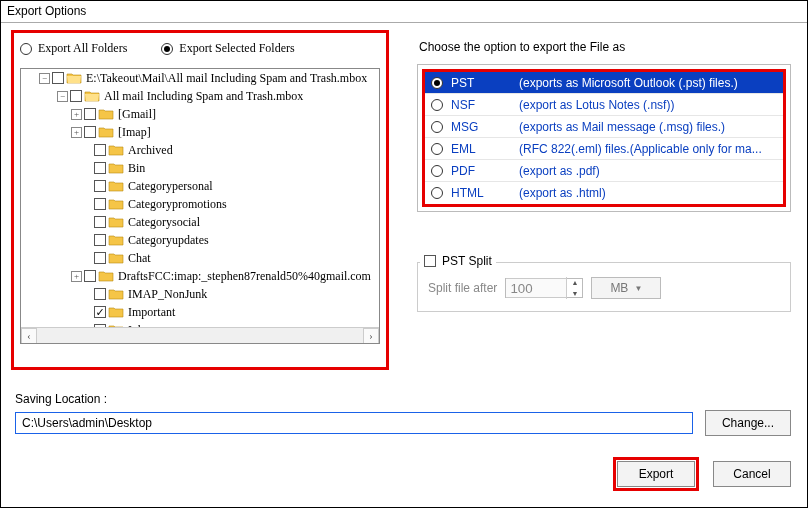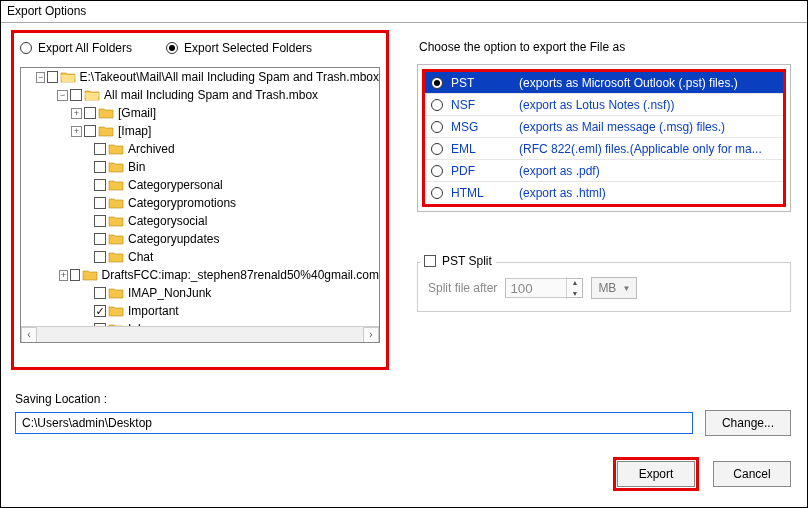--- a/index.html
+++ b/index.html
@@ -1,20 +1,20 @@
 <!DOCTYPE html>
 <html><head>
 <meta charset="utf-8">
 <style>
   * { box-sizing: border-box; }
   body { margin:0; font-family: "Segoe UI", Tahoma, sans-serif; font-size:12px; background:#fff; color:#000; }
   .window { width:808px; height:508px; border:1px solid #000; position:relative; background:#fff; }
   .titlebar { height:22px; border-bottom:1px solid #aaa; padding:3px 6px; font-size:12px; }
   .content { position:absolute; top:23px; left:0; right:0; bottom:0; }
-  .left-panel { position:absolute; left:10px; top:6px; width:378px; height:340px; border:3px solid #e60000; }
+  .left-panel { position:absolute; left:10px; top:6px; width:378px; height:340px; border:3px solid #e60000;font-family:Liberation Serif, serif; }
   .radio-row { display:flex; align-items:center; gap:6px; padding:8px 6px 10px 6px; }
   .radio-row label { display:flex; align-items:center; gap:6px; cursor:pointer; }
   .radio-dot { width:12px; height:12px; border:1px solid #333; border-radius:50%; display:inline-flex; align-items:center; justify-content:center; background:#fff; }
   .radio-dot.checked::after { content:""; width:6px; height:6px; background:#000; border-radius:50%; }
   .tree-box { margin:2px 6px 6px 6px; border:1px solid #888; height:276px; overflow:hidden; position:relative; background:#fff; }
   .tree-scroll { position:absolute; top:0; left:0; right:0; bottom:16px; overflow:hidden; white-space:nowrap; }
   .tree-row { height:18px; display:flex; align-items:center; gap:2px; }
   .exp { width:11px; height:11px; border:1px solid #888; display:inline-flex; align-items:center; justify-content:center; font-size:9px; line-height:9px; color:#555; background:#fff; cursor:pointer; }
   .exp-blank { width:11px; height:11px; display:inline-block; }
   .chk { width:12px; height:12px; border:1px solid #555; display:inline-flex; align-items:center; justify-content:center; font-size:10px; line-height:10px; color:#000; background:#fff; cursor:pointer; }
@@ -35,21 +35,21 @@
   .fmt-row.sel .fmt-radio::after { content:""; width:6px; height:6px; background:#000; border-radius:50%; }
   .fmt-code { width:60px; }
   .fmt-desc { flex:1; overflow:hidden; text-overflow:ellipsis; white-space:nowrap; }
   .split-box { border:1px solid #ccc; margin-top:50px; padding:8px 10px 12px 10px; position:relative; }
   .split-title { position:absolute; top:-9px; left:2px; background:#fff; padding:0 4px; display:flex; align-items:center; gap:6px; }
   .split-row { display:flex; align-items:center; gap:8px; color:#888; margin-top:6px; }
   .spin { display:inline-flex; align-items:center; border:1px solid #bbb; height:20px; background:#fff; }
   .spin input { border:none; width:60px; height:20px; padding:0 4px; color:#888; }
   .spin .arrows { width:16px; height:22px; display:flex; flex-direction:column; border-left:1px solid #ccc; }
   .spin .arrows div { flex:1; font-size:7px; display:flex; align-items:center; justify-content:center; color:#555; cursor:pointer; }
-  .unit-sel { display:inline-flex; align-items:center; border:1px solid #bbb; height:22px; background:#f4f4f4; padding:0 6px; gap:6px; color:#777; }
+  .unit-sel { display:inline-flex; align-items:center; border:1px solid #bbb; height:22px; background:#f4f4f4; padding:0 18px; gap:6px; color:#777; }
   .saving { position:absolute; left:14px; right:16px; top:368px; }
   .saving-label { margin-bottom:4px; }
   .saving-row { display:flex; gap:12px; align-items:center; }
   .path-input { flex:1; border:1px solid #1a62e8; height:22px; padding:1px 6px; font-size:12px; background:#fff; }
   .btn { border:1px solid #888; background:#f3f3f3; height:26px; padding:0 16px; cursor:pointer; font-size:12px; }
   .bottom-btns { position:absolute; right:16px; bottom:16px; display:flex; gap:14px; align-items:center; }
   .export-wrap { border:3px solid #e60000; padding:1px; }
   .ind { display:inline-block; }
   .i1{width:16px}.i2{width:34px}.i3{width:48px}.i4{width:58px}
 </style>

